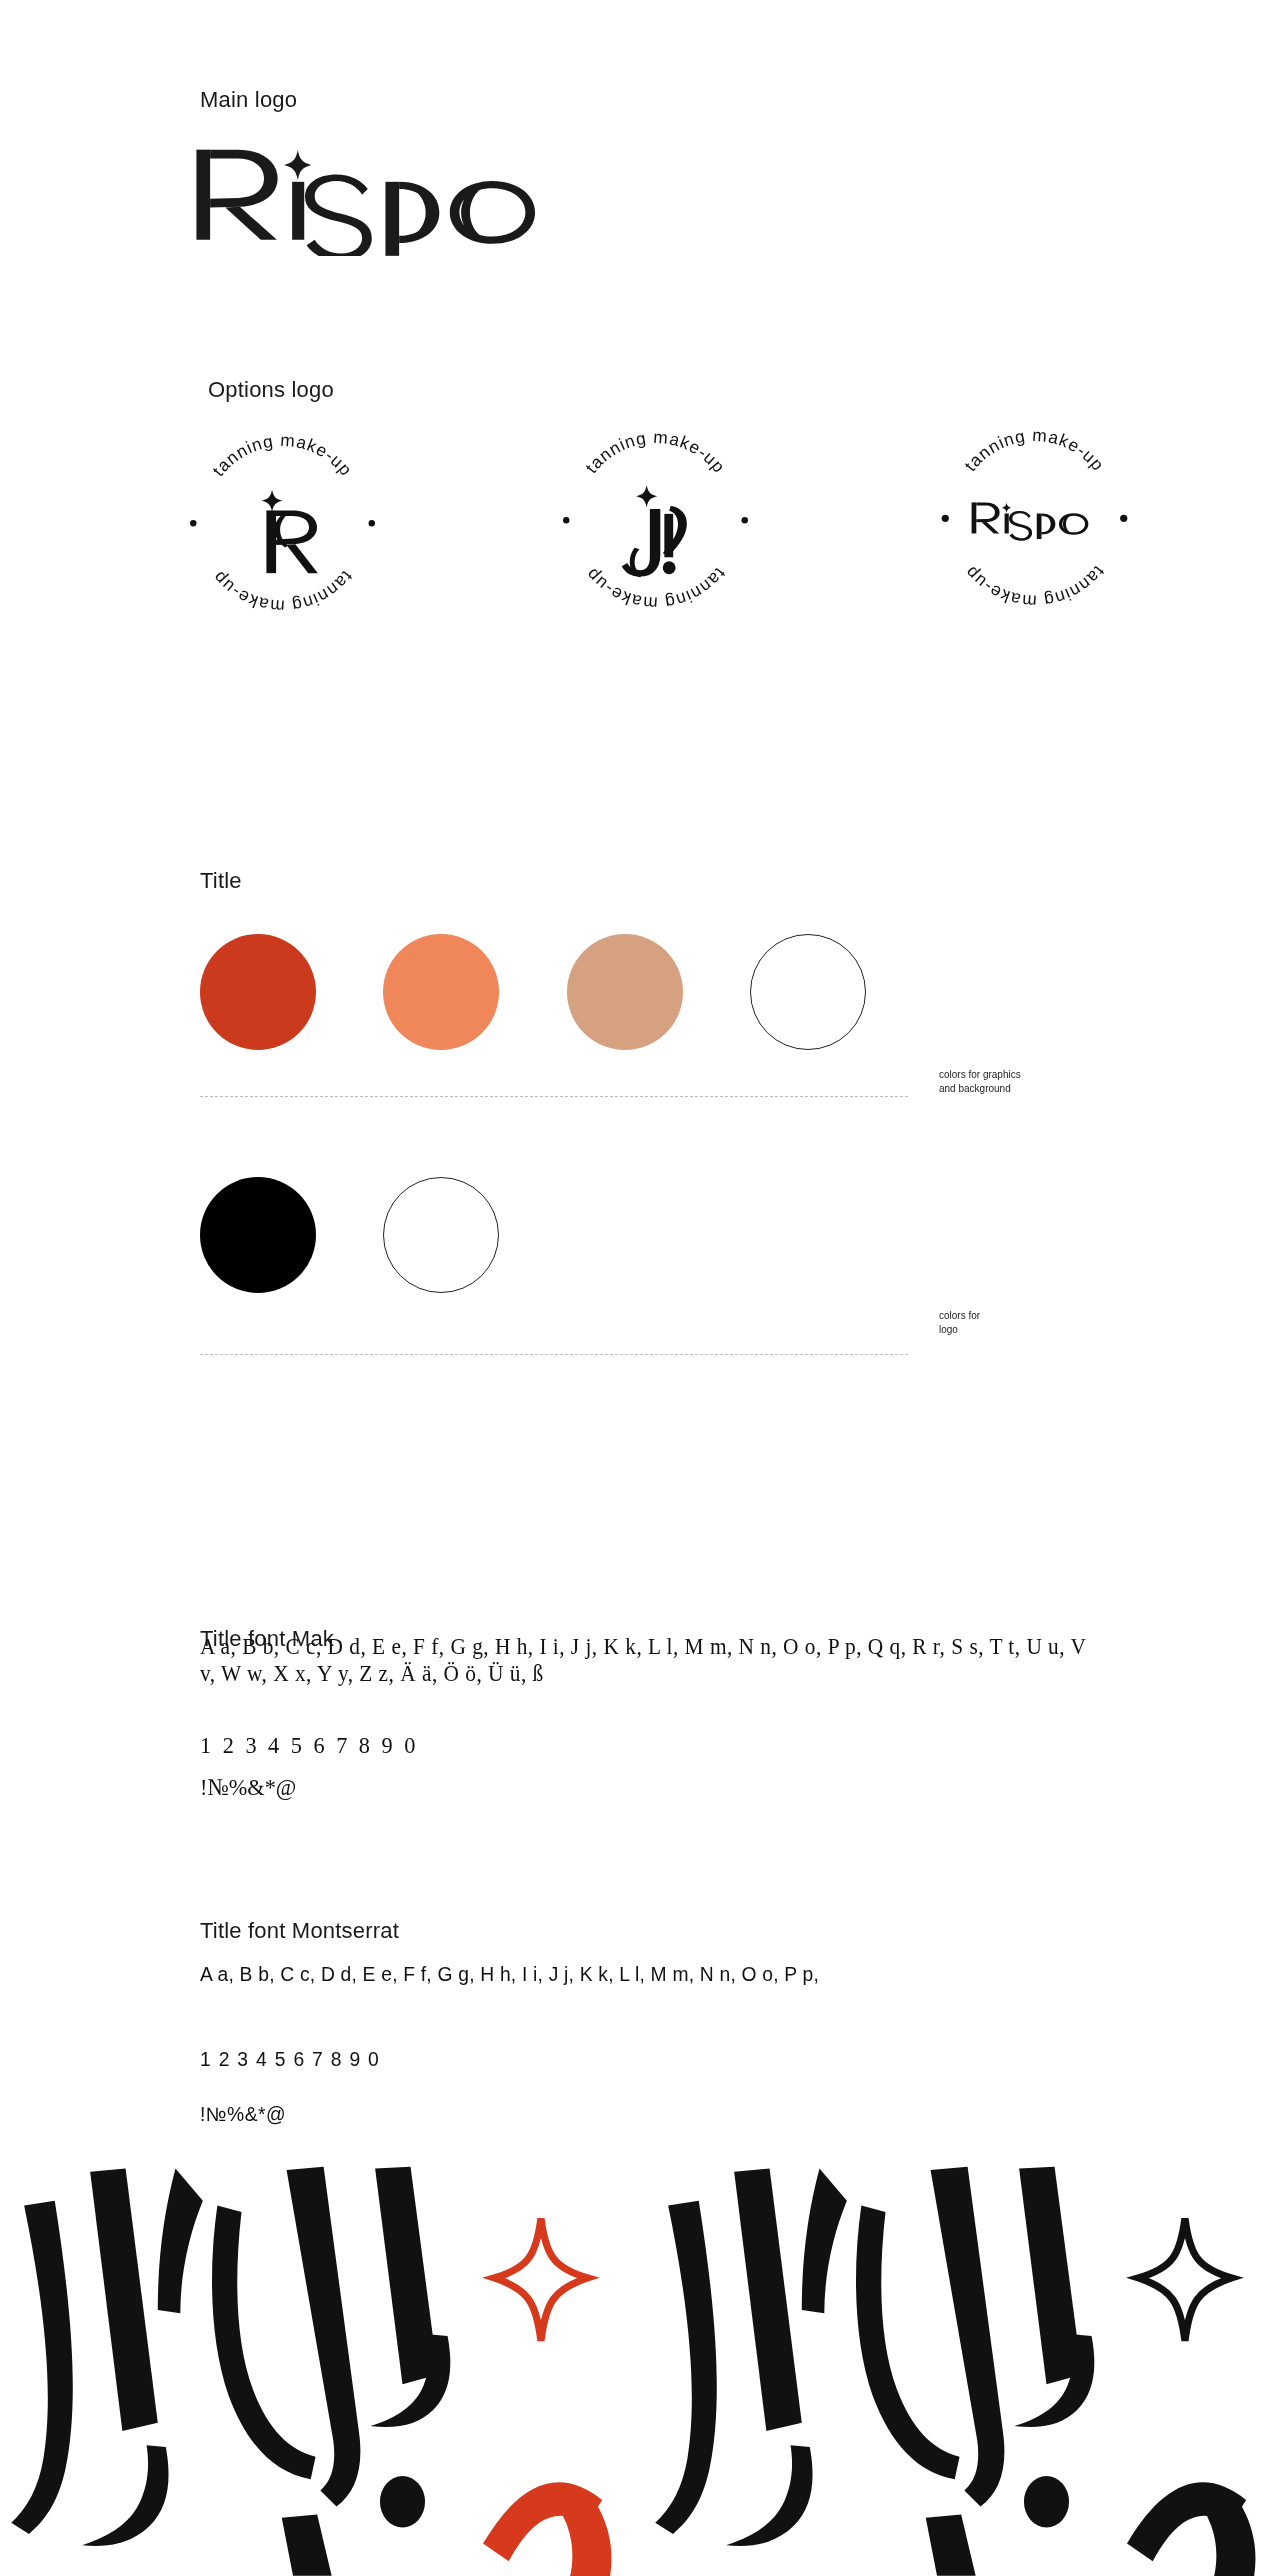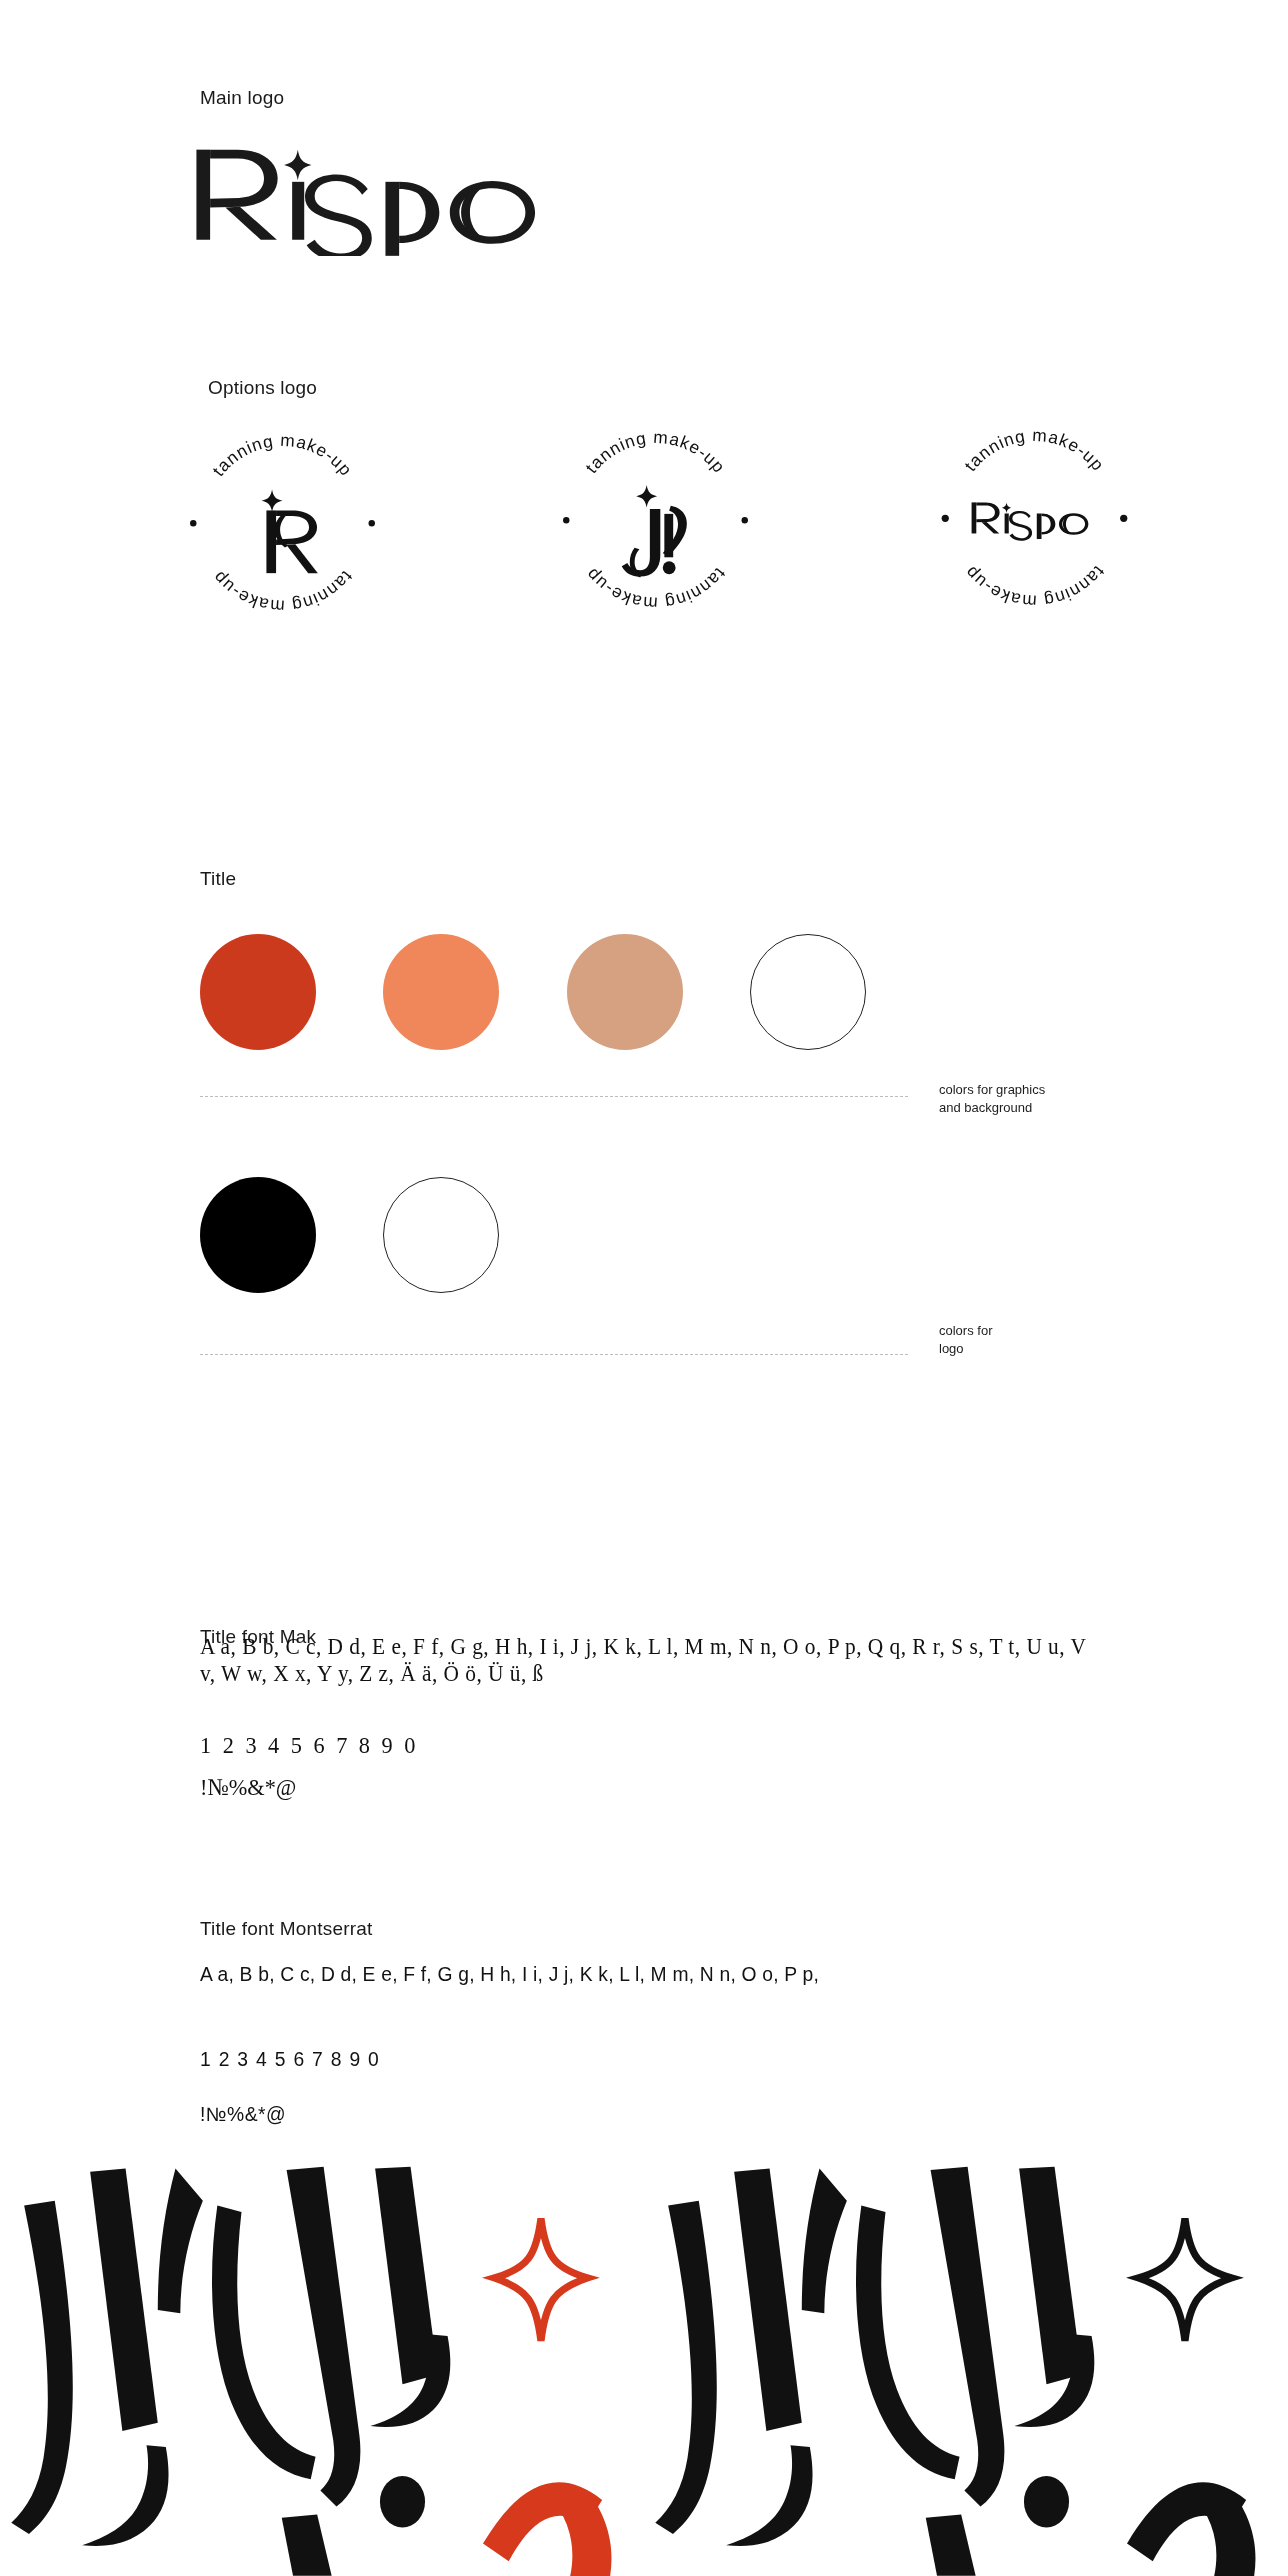--- a/index.html
+++ b/index.html
@@ -14,21 +14,21 @@
     overflow: hidden;
   }
 
   .page { position: relative; width: 1288px; height: 2576px; }
 
   
   .section-label {
     position: absolute;
     font-family: "Liberation Sans", sans-serif;
     font-weight: 400;
-    font-size: 19px;
+    font-size: 22px;
     letter-spacing: 0.2px;
     color: #1a1a1a;
   }
 
   
   #lbl-main-logo { left: 200px; top: 87px; }
 
   .mainlogo-wrap {
     position: absolute;
     left: 190px;
@@ -76,26 +76,25 @@
     width: 708px;
     border-top: 0.8px dashed #bdbdbd;
     height: 0;
   }
   #rule-1 { top: 1096px; }
   #rule-2 { top: 1354px; }
 
   .color-caption {
     position: absolute;
     left: 939px;
-    font-size: 13px;
+    font-size: 10px;
     line-height: 1.42;
     color: #1d1d1d;
     font-family: "Liberation Sans", sans-serif;
     white-space: pre-line;
-    margin-top: 13px;
   }
   #cap-1 { top: 1068px; }
   #cap-2 { top: 1309px; }
 
   
   #lbl-title-font { left: 200px; top: 1600px; margin-top: 26px; }
   #lbl-text-font  { left: 200px; top: 1918px; }
 
   .specimen {
     position: absolute;

